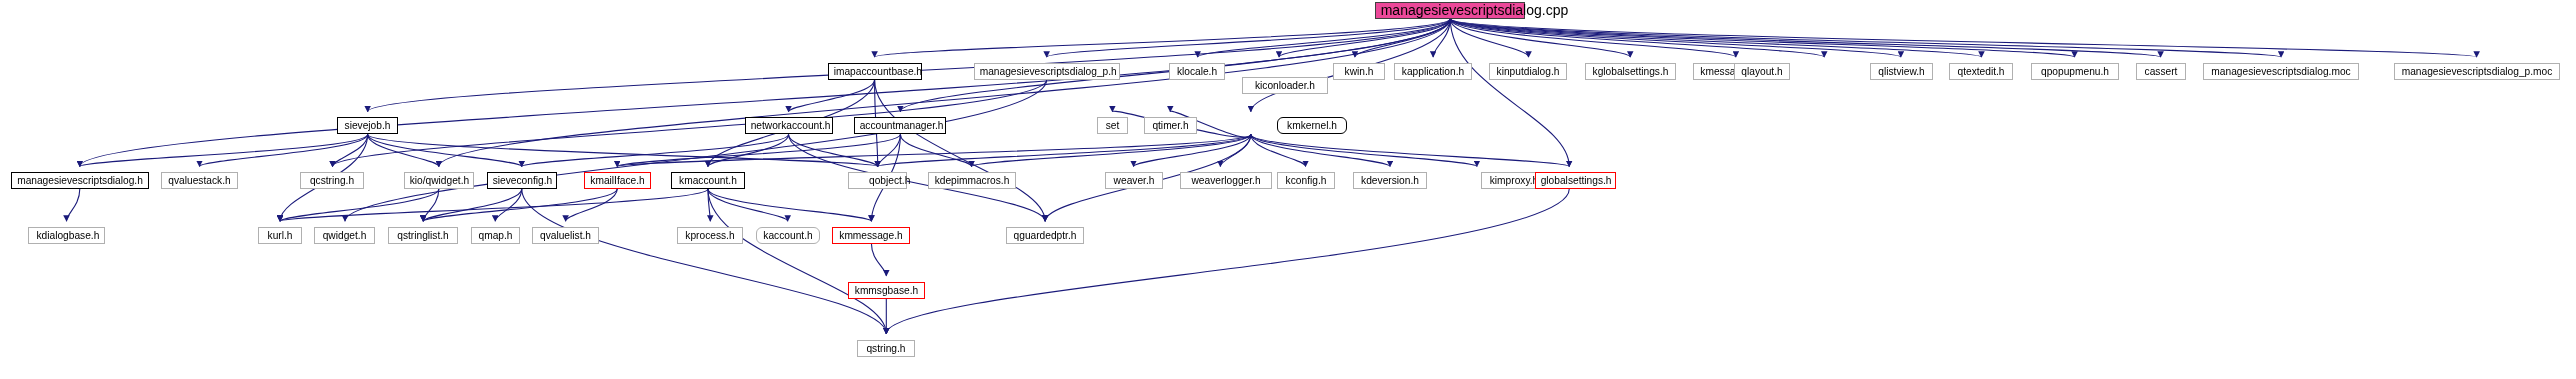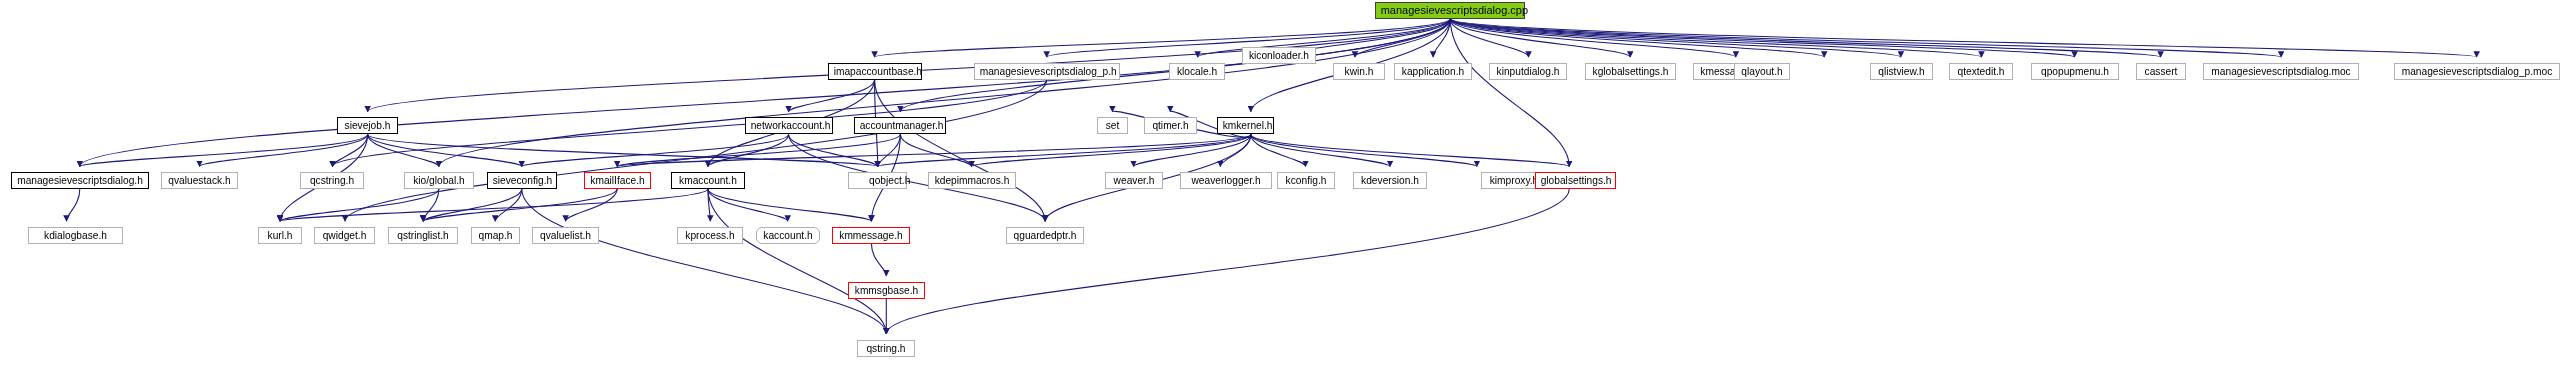--- a/index.html
+++ b/index.html
@@ -31,23 +31,23 @@
     text-align: center;
     font-size: 10.2px;
     color: #000000;
     background: #ffffff;
     border: 0.8px solid #b0b0b0;
     white-space: nowrap;
     padding: 0 4.7px;
     z-index: 5;
   }
   .node.root {
-    background: #84cc16;
+    background: #ec4899;
     border: 0.8px solid #404040;
-    font-size: 11px;
+    font-size: 14px;
   }
   .node.black {
     border: 0.8px solid #000000;
   }
   .node.red {
     border: 0.8px solid #ff0000;
   }
 </style>
 </head>
 <body>
@@ -131,55 +131,55 @@
         <path d="M 2006,242 C 2006,328.4 1133,366.8 1133,427" marker-end="url(#arrow)"></path>
         <path d="M 1114,312 C 1114,333.6 1133,343.2 1133,353" marker-end="url(#arrow)"></path>
         <path d="M 1133,382 C 1133,405.4 1133,415.8 1133,427" marker-end="url(#arrow)"></path>
       </g>
   </svg>
   <div id="node-layer">
       <div class="node root" style="left: 1375px; top: 1.6px; width: 150px;"><span>managesievescriptsdialog.cpp</span></div>
       <div class="node black" style="left: 828px; top: 63px; width: 94px;"><span>imapaccountbase.h</span></div>
       <div class="node " style="left: 974px; top: 63px; width: 146px;"><span>managesievescriptsdialog_p.h</span></div>
       <div class="node " style="left: 1169px; top: 63px; width: 56px;"><span>klocale.h</span></div>
-      <div class="node " style="left: 1242px; top: 47px; width: 74px;"><span>kiconloader.h</span></div>
+      <div class="node " style="left: 1242px; top: 77px; width: 86px;"><span>kiconloader.h</span></div>
       <div class="node " style="left: 1333px; top: 63px; width: 52px;"><span>kwin.h</span></div>
       <div class="node " style="left: 1394px; top: 63px; width: 78px;"><span>kapplication.h</span></div>
       <div class="node " style="left: 1489px; top: 63px; width: 78px;"><span>kinputdialog.h</span></div>
       <div class="node " style="left: 1585px; top: 63px; width: 91px;"><span>kglobalsettings.h</span></div>
       <div class="node " style="left: 1693px; top: 63px; width: 86px;"><span>kmessagebox.h</span></div>
       <div class="node " style="left: 1692px; top: 63px; width: 56px; margin-left: 42px;"><span>qlayout.h</span></div>
       <div class="node " style="left: 1870px; top: 63px; width: 63px;"><span>qlistview.h</span></div>
       <div class="node " style="left: 1949px; top: 63px; width: 64px;"><span>qtextedit.h</span></div>
       <div class="node " style="left: 2031px; top: 63px; width: 88px;"><span>qpopupmenu.h</span></div>
       <div class="node " style="left: 2136px; top: 63px; width: 50px;"><span>cassert</span></div>
       <div class="node " style="left: 2203px; top: 63px; width: 156px;"><span>managesievescriptsdialog.moc</span></div>
       <div class="node " style="left: 2394px; top: 63px; width: 166px;"><span>managesievescriptsdialog_p.moc</span></div>
       <div class="node black" style="left: 337px; top: 117px; width: 61px;"><span>sievejob.h</span></div>
       <div class="node black" style="left: 745px; top: 117px; width: 88px;"><span>networkaccount.h</span></div>
       <div class="node black" style="left: 854px; top: 117px; width: 92px;"><span>accountmanager.h</span></div>
       <div class="node " style="left: 1097px; top: 117px; width: 31px;"><span>set</span></div>
       <div class="node " style="left: 1144px; top: 117px; width: 53px;"><span>qtimer.h</span></div>
-      <div class="node black" style="left: 1217px; top: 117px; width: 57px;"><span>kmkernel.h</span></div>
+      <div class="node black" style="left: 1277px; top: 117px; width: 70px; border-radius: 6px;"><span>kmkernel.h</span></div>
       <div class="node black" style="left: 11px; top: 172px; width: 138px;"><span>managesievescriptsdialog.h</span></div>
       <div class="node " style="left: 161px; top: 172px; width: 77px;"><span>qvaluestack.h</span></div>
       <div class="node " style="left: 300px; top: 172px; width: 64px;"><span>qcstring.h</span></div>
-      <div class="node " style="left: 404px; top: 172px; width: 70px;"><span>kio/global.h</span></div>
+      <div class="node " style="left: 404px; top: 172px; width: 70px;"><span>kio/qwidget.h</span></div>
       <div class="node black" style="left: 487px; top: 172px; width: 70px;"><span>sieveconfig.h</span></div>
       <div class="node red" style="left: 584px; top: 172px; width: 67px;"><span>kmailIface.h</span></div>
       <div class="node black" style="left: 671px; top: 172px; width: 74px;"><span>kmaccount.h</span></div>
       <div class="node " style="left: 848px; top: 172px; width: 59px; padding-left: 20px;"><span>qobject.h</span></div>
       <div class="node " style="left: 928px; top: 172px; width: 88px;"><span>kdepimmacros.h</span></div>
       <div class="node " style="left: 1105px; top: 172px; width: 58px;"><span>weaver.h</span></div>
       <div class="node " style="left: 1180px; top: 172px; width: 92px;"><span>weaverlogger.h</span></div>
       <div class="node " style="left: 1277px; top: 172px; width: 58px;"><span>kconfig.h</span></div>
       <div class="node " style="left: 1353px; top: 172px; width: 74px;"><span>kdeversion.h</span></div>
       <div class="node " style="left: 1481px; top: 172px; width: 66px;"><span>kimproxy.h</span></div>
       <div class="node red" style="left: 1529px; top: 172px; width: 81px; margin-left: 6px;"><span>globalsettings.h</span></div>
-      <div class="node " style="left: 28px; top: 227px; width: 95px;"><span>kdialogbase.h</span></div>
+      <div class="node " style="left: 28px; top: 227px; width: 77px; text-align: right;"><span>kdialogbase.h</span></div>
       <div class="node " style="left: 258px; top: 227px; width: 44px;"><span>kurl.h</span></div>
       <div class="node " style="left: 314px; top: 227px; width: 61px;"><span>qwidget.h</span></div>
       <div class="node " style="left: 388px; top: 227px; width: 70px;"><span>qstringlist.h</span></div>
       <div class="node " style="left: 471px; top: 227px; width: 49px;"><span>qmap.h</span></div>
       <div class="node " style="left: 532px; top: 227px; width: 67px;"><span>qvaluelist.h</span></div>
       <div class="node " style="left: 677px; top: 227px; width: 66px;"><span>kprocess.h</span></div>
       <div class="node " style="left: 756px; top: 227px; width: 64px; border-radius: 6px;"><span>kaccount.h</span></div>
       <div class="node red" style="left: 832px; top: 227px; width: 78px;"><span>kmmessage.h</span></div>
       <div class="node " style="left: 1006px; top: 227px; width: 78px;"><span>qguardedptr.h</span></div>
       <div class="node red" style="left: 848px; top: 282px; width: 77px;"><span>kmmsgbase.h</span></div>

